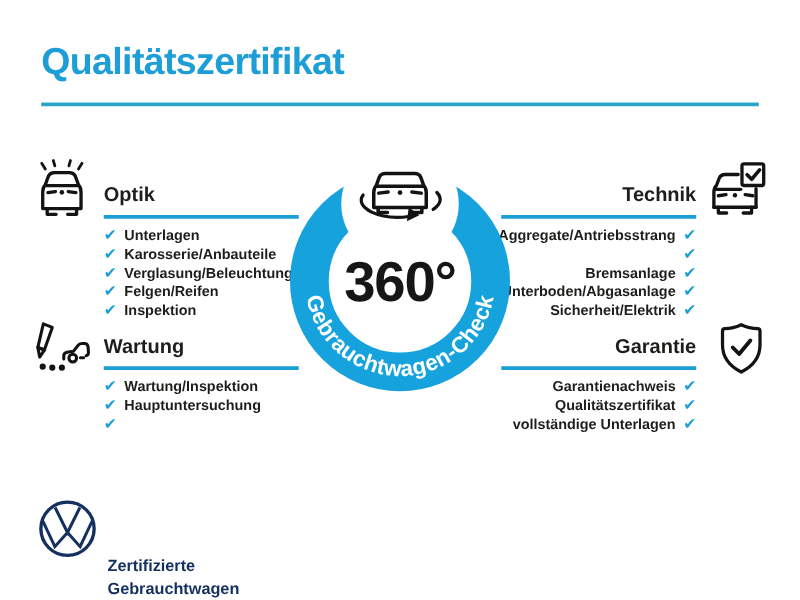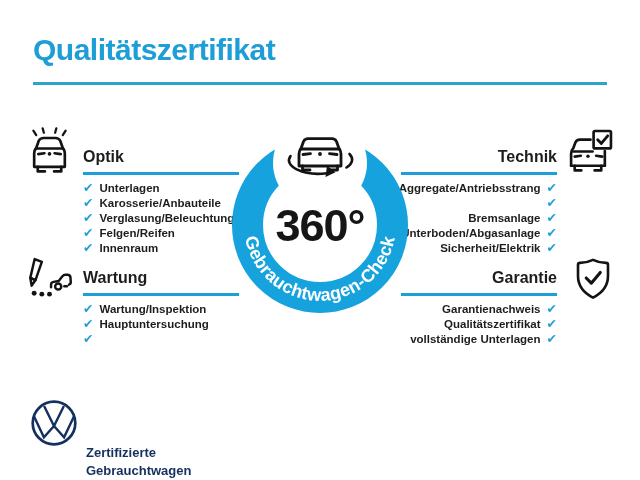--- a/index.html
+++ b/index.html
@@ -87,21 +87,21 @@
       <div class="item">
           <span class="chk">✔</span>
           <span>Verglasung/Beleuchtung</span>
         </div>
       <div class="item">
           <span class="chk">✔</span>
           <span>Felgen/Reifen</span>
         </div>
       <div class="item">
           <span class="chk">✔</span>
-          <span>Innenraum</span>
+          <span>Inspektion</span>
         </div>
     </div>
   </div>
 
   <div class="icon-abs" style="left:27px;top:256px;">
     <svg width="45" height="45" viewBox="0 0 44 44">
       <g class="lineart" stroke-width="2.4">
         <path d="M7.5 3 L14.5 5.8 L8.3 23.5 L3.2 21.4 Z"></path>
         <path d="M3.2 21.4 L8.3 23.5 L4.6 29 Z"></path>
         <path d="M23.5 30.5 L23.5 28 Q23.5 25.8 26 25.3 L31 24.5 L34.6 19.9 Q35.7 18.4 37.6 18.4 L39.6 18.4 Q42.2 18.4 42.5 21 L42.8 25.5 Q42.8 27.6 41 28"></path>

